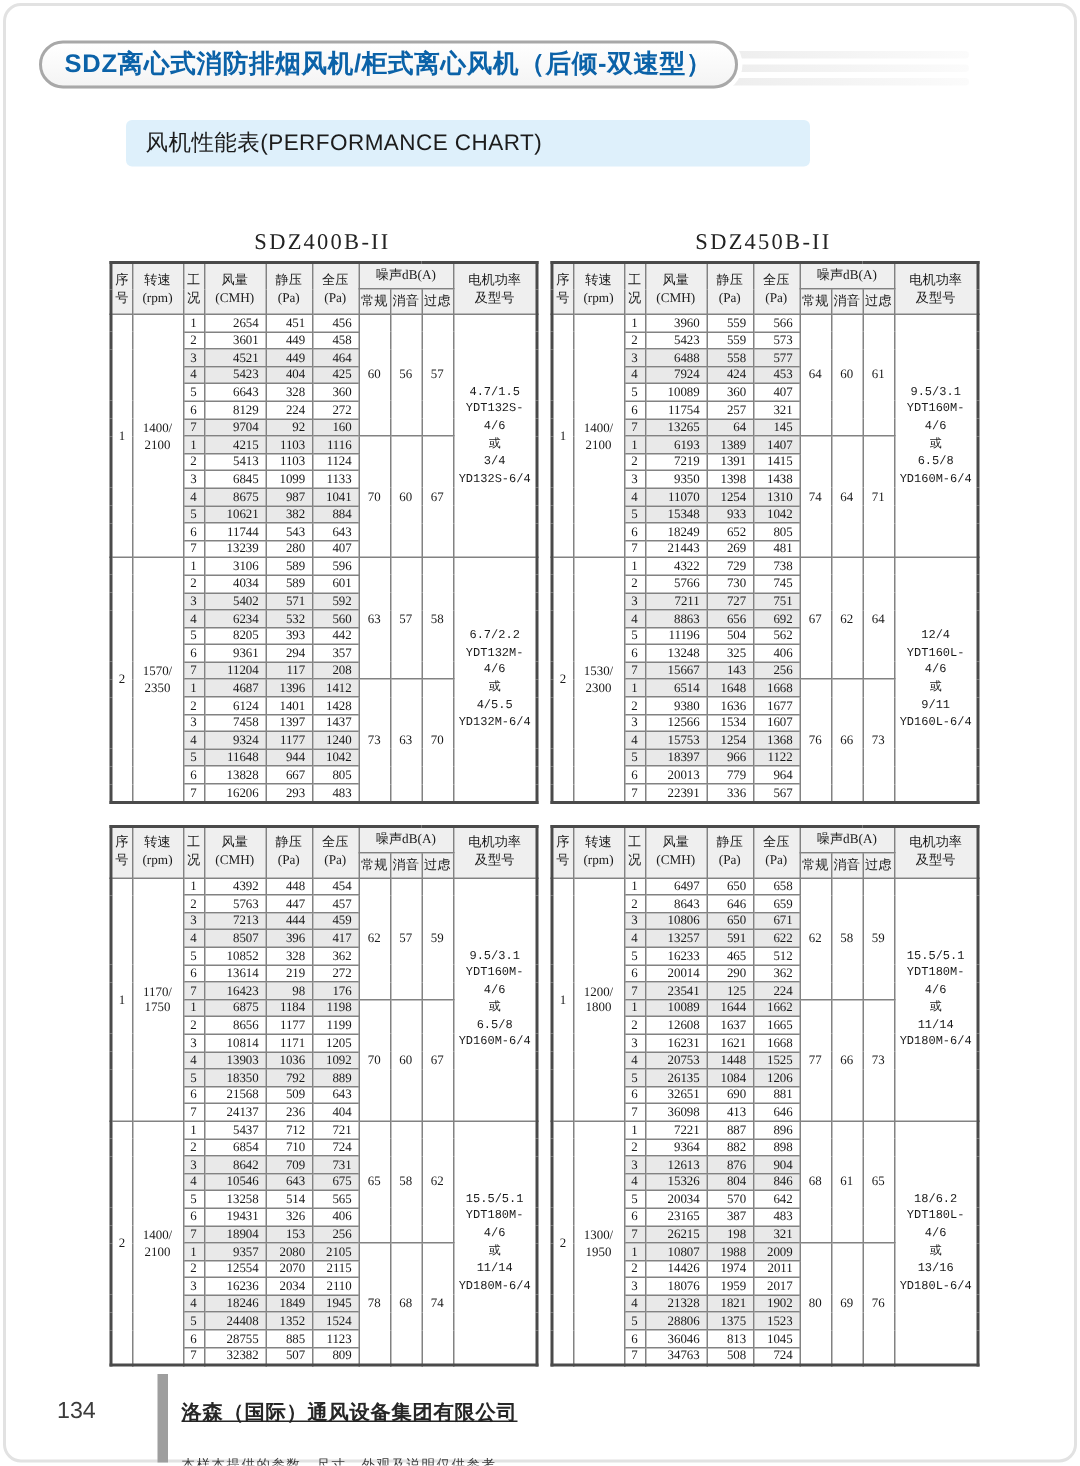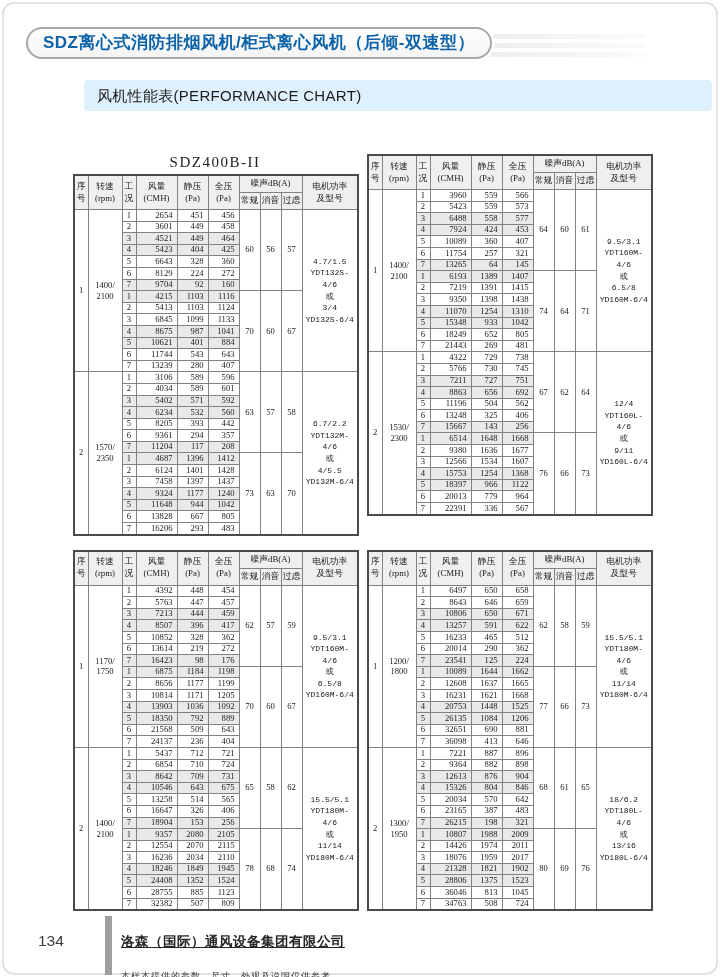--- a/index.html
+++ b/index.html
@@ -21,21 +21,21 @@
   .stripe.s1{top:34px}.stripe.s2{top:43px}.stripe.s3{top:52px}
   .title-pill{
     position:absolute;left:26px;top:27px;height:28px;line-height:28px;
     padding:0 15px;background:linear-gradient(#ffffff,#f4f4f4);
     border:2px solid #a8a8a8;border-radius:16px;
     box-shadow:0 0 0 3px #ffffff,0 1px 2px rgba(0,0,0,.15);
     font-size:17px;font-weight:bold;color:#0b62a8;letter-spacing:.5px;
     white-space:nowrap;
   }
   .section-bar{
-    position:absolute;left:84px;top:80px;width:628px;height:31px;line-height:31px;
+    position:absolute;left:84px;top:80px;width:456px;height:31px;line-height:31px;
     background:#def0fb;border-radius:4px;padding-left:13px;box-sizing:border-box;
     font-size:15px;color:#1c1c1c;letter-spacing:.3px;
   }
   
   .tables{
     position:absolute;left:73px;top:130px;
     display:grid;grid-template-columns:284px 284px;column-gap:10px;row-gap:14px;margin-top:24px;
   }
   .tbl-title{
     text-align:center;font-family:"Liberation Serif","DejaVu Serif",serif;
@@ -205,21 +205,21 @@
             </tr>
             <tr>
               <td class="c sh">4</td>
               <td class="r sh">8675</td>
               <td class="r sh">987</td>
               <td class="r sh">1041</td>
             </tr>
             <tr>
               <td class="c sh">5</td>
               <td class="r sh">10621</td>
-              <td class="r sh">401</td>
+              <td class="r sh">382</td>
               <td class="r sh">884</td>
             </tr>
             <tr>
               <td class="c">6</td>
               <td class="r">11744</td>
               <td class="r">543</td>
               <td class="r">643</td>
             </tr>
             <tr>
               <td class="c">7</td>
@@ -324,20 +324,21 @@
               <td class="c">7</td>
               <td class="r">16206</td>
               <td class="r">293</td>
               <td class="r">483</td>
             </tr>
           </tbody>
         </table>
       </div>
   </div>
   <div class="table-block">
+    <div class="tbl-title">SDZ450B-II</div>
     <div>
         <table class="perf">
           <colgroup>
             <col style="width: 14px;">
             <col style="width: 34px;">
             <col style="width: 14px;">
             <col style="width: 41px;">
             <col style="width: 31px;">
             <col style="width: 31px;">
             <col style="width: 21px;">
@@ -748,21 +749,21 @@
               <td class="r sh">675</td>
             </tr>
             <tr>
               <td class="c">5</td>
               <td class="r">13258</td>
               <td class="r">514</td>
               <td class="r">565</td>
             </tr>
             <tr>
               <td class="c">6</td>
-              <td class="r">16647</td>
+              <td class="r">19431</td>
               <td class="r">326</td>
               <td class="r">406</td>
             </tr>
             <tr>
               <td class="c sh">7</td>
               <td class="r sh">18904</td>
               <td class="r sh">153</td>
               <td class="r sh">256</td>
             </tr>
             <tr>

